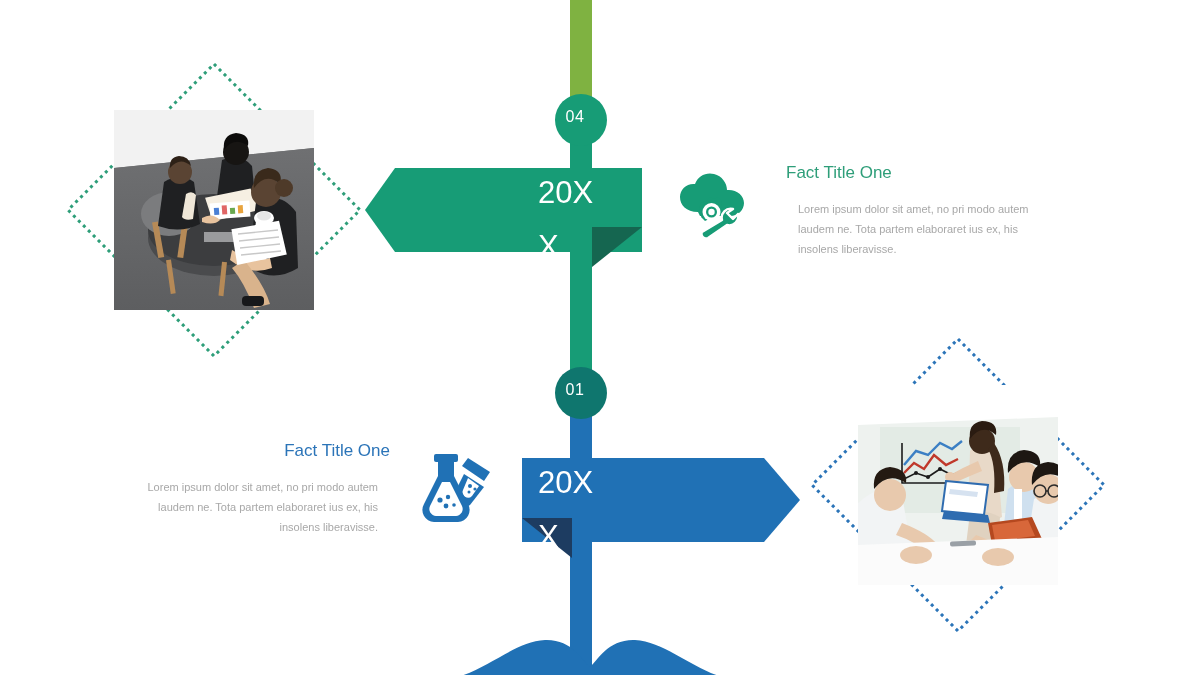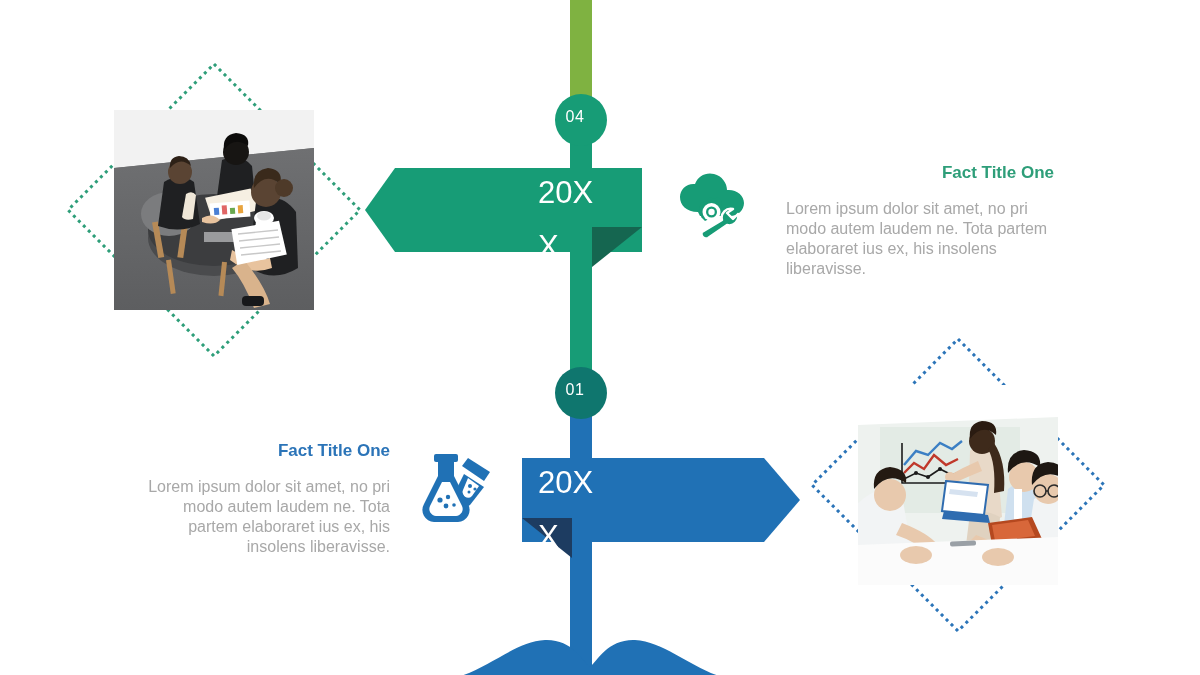--- a/index.html
+++ b/index.html
@@ -105,28 +105,27 @@
     word-break: break-all;
   }
 
   
   .hills { left: 440px; top: 620px; width: 300px; height: 60px; }
 
   
   .fact-title {
     font-size: 17px;
     margin: 0 0 16px 0;
-    font-weight: bold;
-    text-align: right;
+    font-weight: normal;
   }
   .fact-body {
-    font-size: 16px;
+    font-size: 11px;
     line-height: 20px;
     color: #a8a8a8;
-    margin: 0;
+    margin: 12px;
   }
   .text-right-block { left: 786px; top: 163px; width: 268px; text-align: left; }
   .text-right-block .fact-title { color: #2e9e79; }
 
   .text-left-block { left: 130px; top: 441px; width: 260px; text-align: right; }
   .text-left-block .fact-title { color: #2b74b8; }
 
   
   .icon-cloud { left: 676px; top: 172px; width: 72px; height: 66px; }
   .icon-flask { left: 420px; top: 452px; width: 76px; height: 70px; }

